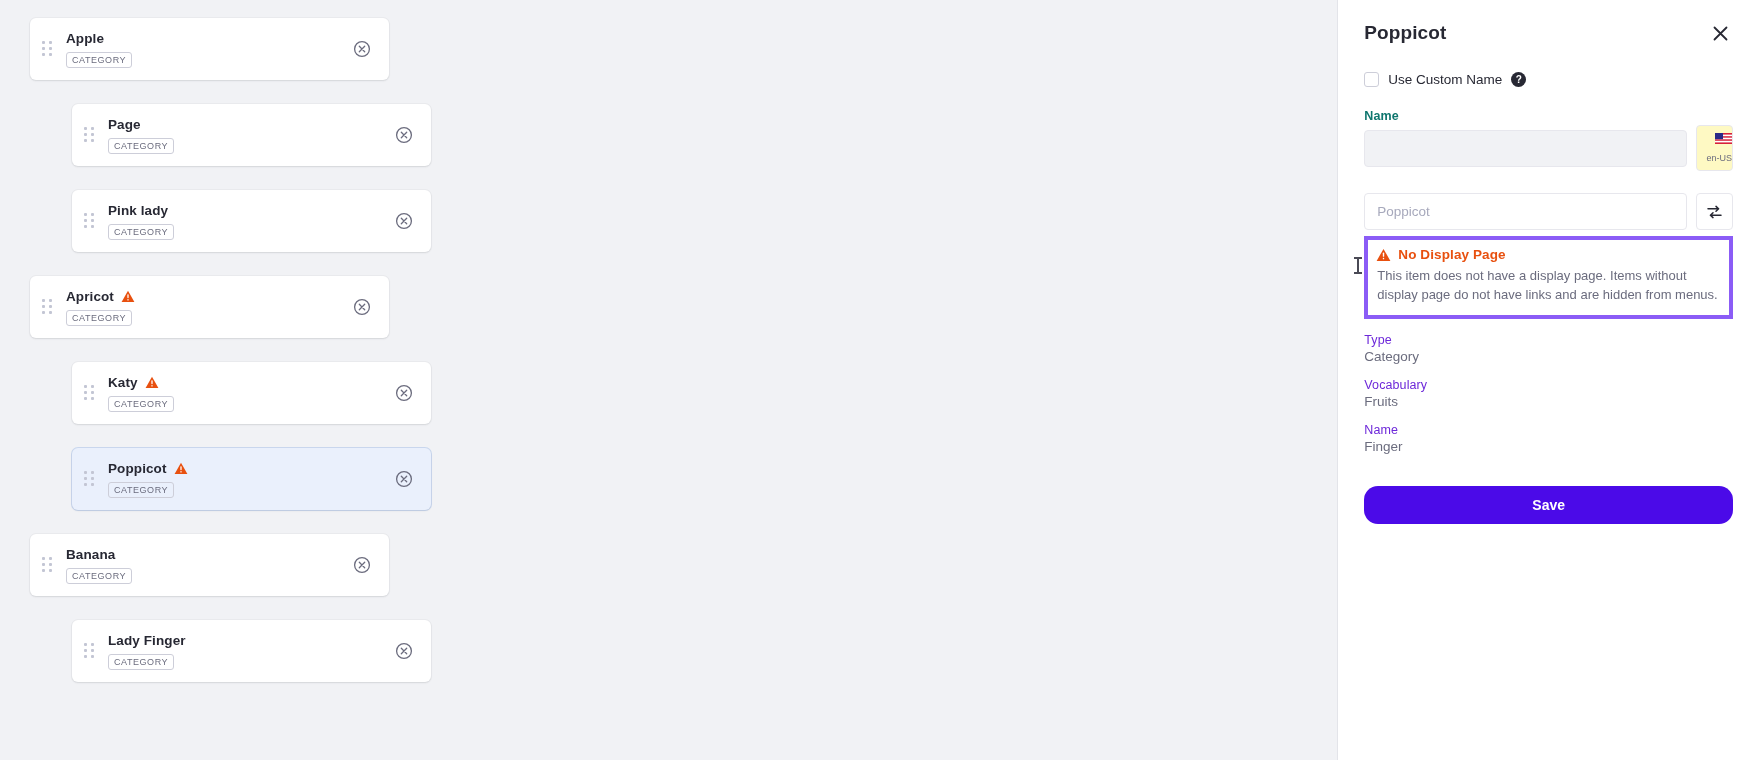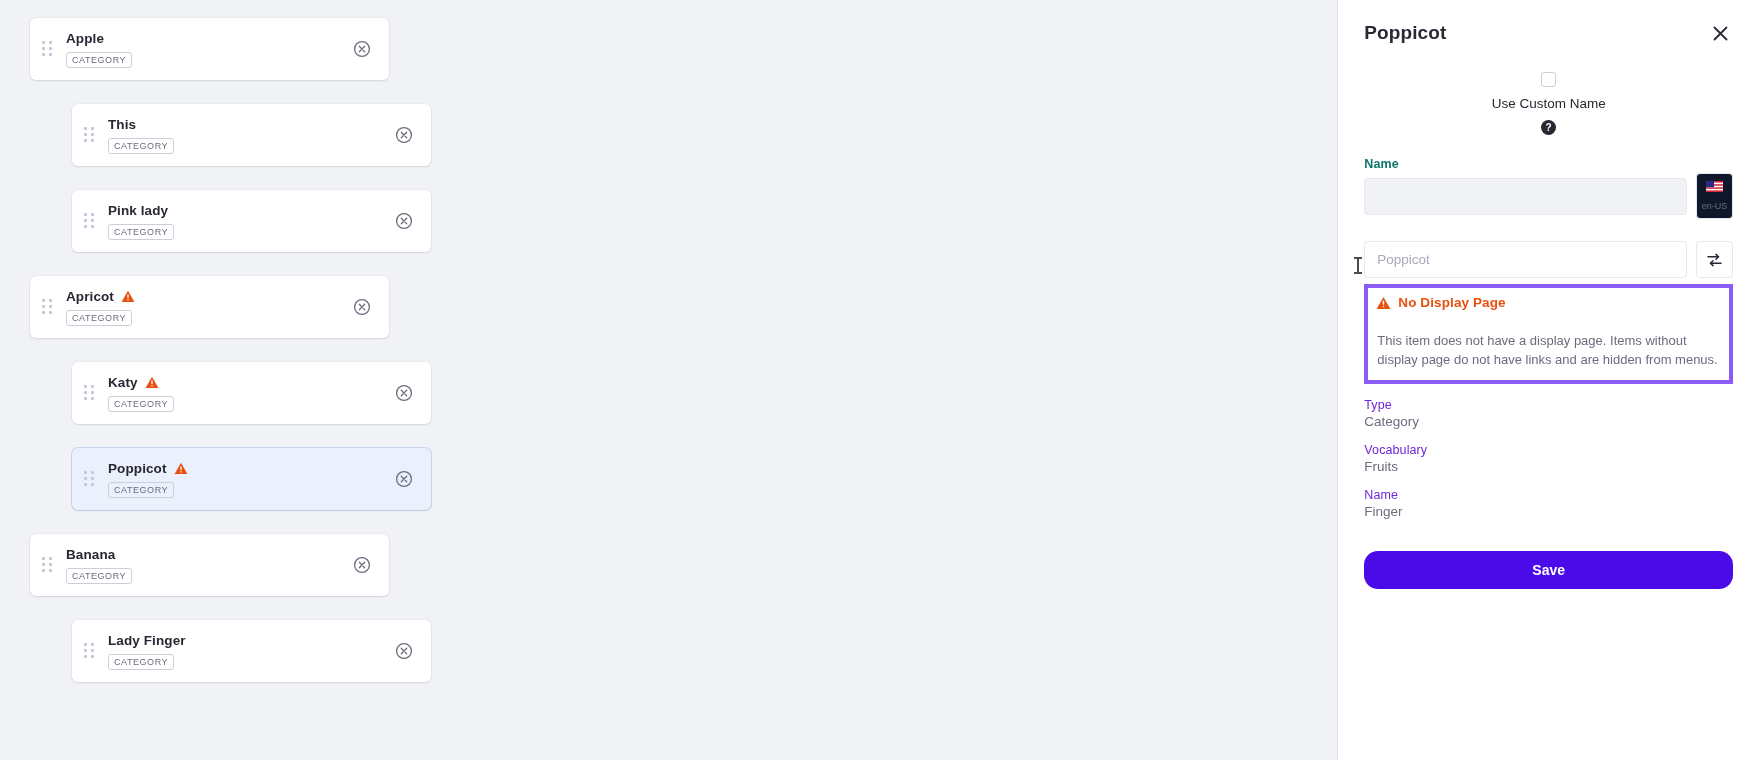--- a/index.html
+++ b/index.html
@@ -87,21 +87,21 @@
   .sb-header {
     display: flex; align-items: center; justify-content: space-between;
     height: 58px; padding-top: 8px;
   }
   .sb-title { font-size: 19px; font-weight: bold; color: #272833; letter-spacing: .1px; }
   .close-btn {
     background: none; border: none; cursor: pointer; padding: 4px;
     color: #272833; display:flex; align-items:center; justify-content:center;
   }
 
-  .checkbox-row { display: flex; align-items: center; gap: 9px; margin-top: 14px; flex-direction: column; }
+  .checkbox-row { display: flex; align-items: center; gap: 9px; margin-top: 14px; }
   .cbx {
     width: 15px; height: 15px; border: 1px solid #cdced9;
     border-radius: 3px; background: #fff; cursor: pointer; flex: 0 0 auto;
   }
   .cbx-label { font-size: 13.5px; color: #272833; }
   .help-icon {
     width: 15px; height: 15px; border-radius: 50%;
     background: #272833; color: #fff; font-size: 10px; font-weight: bold;
     display: flex; align-items: center; justify-content: center;
     cursor: pointer; flex: 0 0 auto;
@@ -117,44 +117,44 @@
     flex: 1 1 auto; height: 37px;
     border: 1px solid #e7e7ed; border-radius: 4px;
     background: #f1f2f5; padding: 0 12px;
     font-family: "Liberation Sans", sans-serif; font-size: 13.5px; color: #6b6c7e;
   }
   .text-input.plain { background: #ffffff; border-color: #e7e7ed; }
   .text-input.plain::placeholder { color: #a7a9bc; }
 
   .flag-btn {
     width: 37px; height: 46px; margin-top: -5px;
-    border: 1px solid #e7e7ed; border-radius: 4px; background: #0f172a;
+    border: 1px solid #e7e7ed; border-radius: 4px; background: #fef9c3;
     cursor: pointer; display: flex; flex-direction: column;
-    align-items: center; justify-content: center; gap: 10px; padding: 3px 0;
+    align-items: flex-end; justify-content: center; gap: 10px; padding: 3px 0;
   }
   .flag-btn .lang { font-size: 9px; color: #6b6c7e; line-height: 9px; }
   .icon-btn {
     width: 37px; height: 37px; flex: 0 0 auto;
     border: 1px solid #e7e7ed; border-radius: 4px; background: #fff;
     cursor: pointer; display: flex; align-items: center; justify-content: center;
     color: #272833;
   }
 
   
   .alert-box {
     position: relative;
     margin-top: 6px;
     border: 4px solid #8b5cf6;
     background: #ffffff;
     padding: 7px 10px 11px 8px;
   }
   .alert-head { display: flex; align-items: center; gap: 7px; }
   .alert-title { font-size: 13.5px; font-weight: bold; color: #e8500f; letter-spacing: .1px; }
   .alert-body {
-    margin-top: 22px; font-size: 13px; color: #6b6c7e;
+    margin-top: 5px; font-size: 13px; color: #6b6c7e;
     line-height: 18.5px; padding-left: 1px;
   }
 
   .meta { margin-top: 14px; }
   .meta-label { font-size: 12.5px; font-weight: normal; color: #6d28d9; letter-spacing: .1px; }
   .meta-value { font-size: 13.5px; color: #6b6c7e; margin-top: 2px; }
 
   .save-btn {
     display: block; width: 100%; margin-top: 32px;
     height: 38px; border: none; border-radius: 14px;
@@ -200,21 +200,21 @@
       <div class="card level-1">
         <span class="drag-handle">
           <i></i>
           <i></i>
           <i></i>
           <i></i>
           <i></i>
           <i></i>
         </span>
         <div class="card-body"><div class="card-title-line">
-            <span class="card-title">This</span>
+            <span class="card-title">Page</span>
           </div><span class="badge">CATEGORY</span></div>
         <button class="remove-btn">
           <svg width="18" height="18" viewBox="0 0 18 18">
             <circle cx="9" cy="9" r="7.4" fill="none" stroke="#6b6c7e" stroke-width="1.3"></circle>
             <path d="M6.3 6.3 L11.7 11.7 M11.7 6.3 L6.3 11.7" stroke="#6b6c7e" stroke-width="1.3" stroke-linecap="round"></path>
           </svg>
         </button>
       </div>
       <div class="card level-1">
         <span class="drag-handle">

